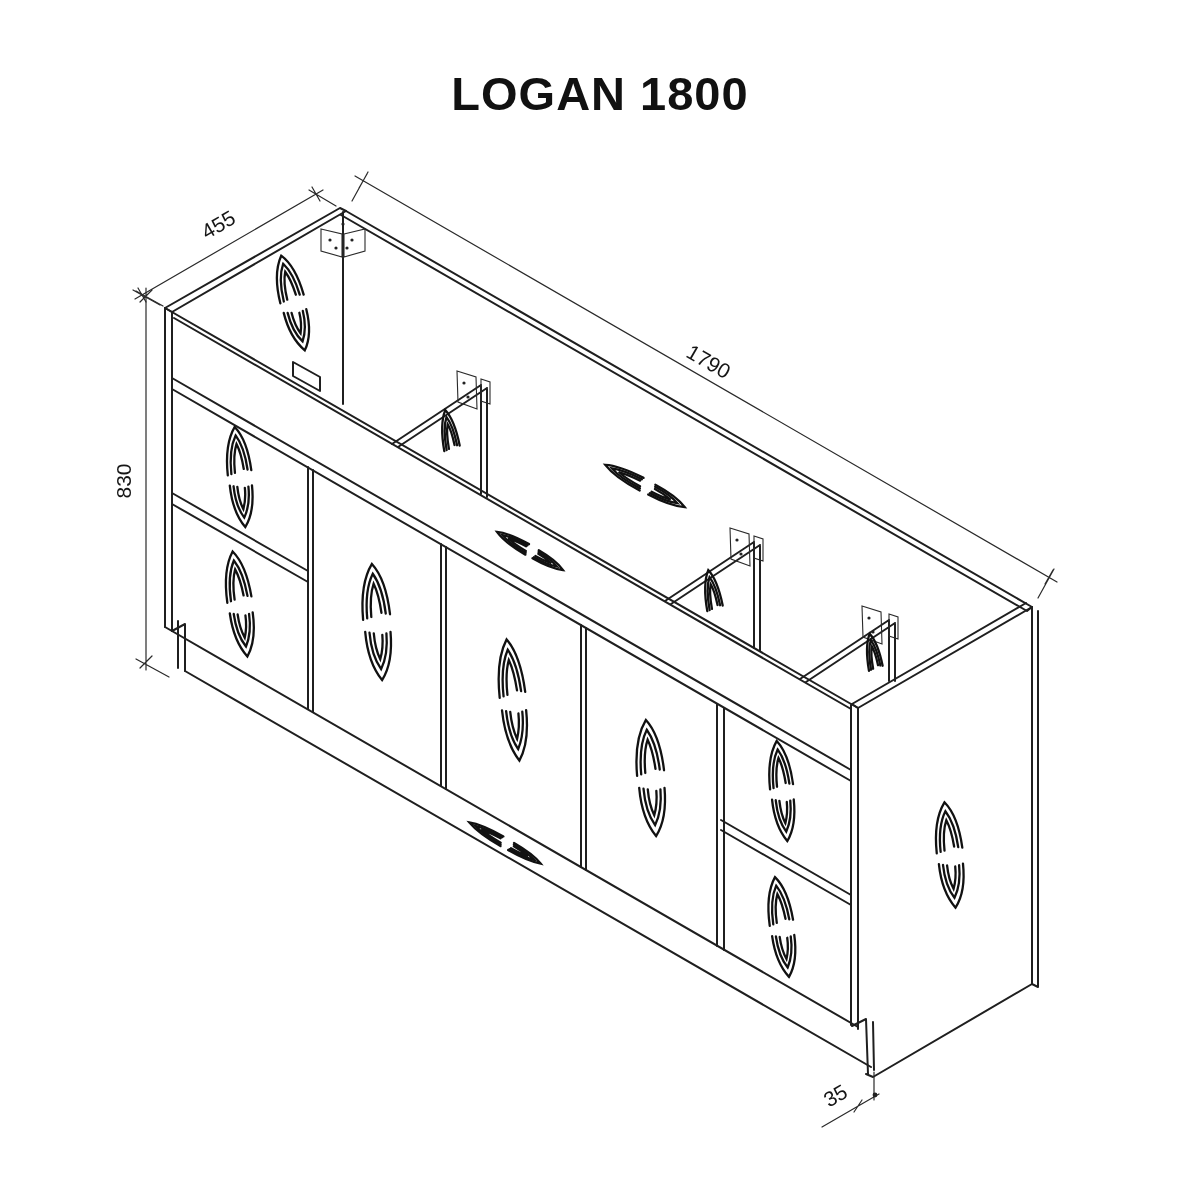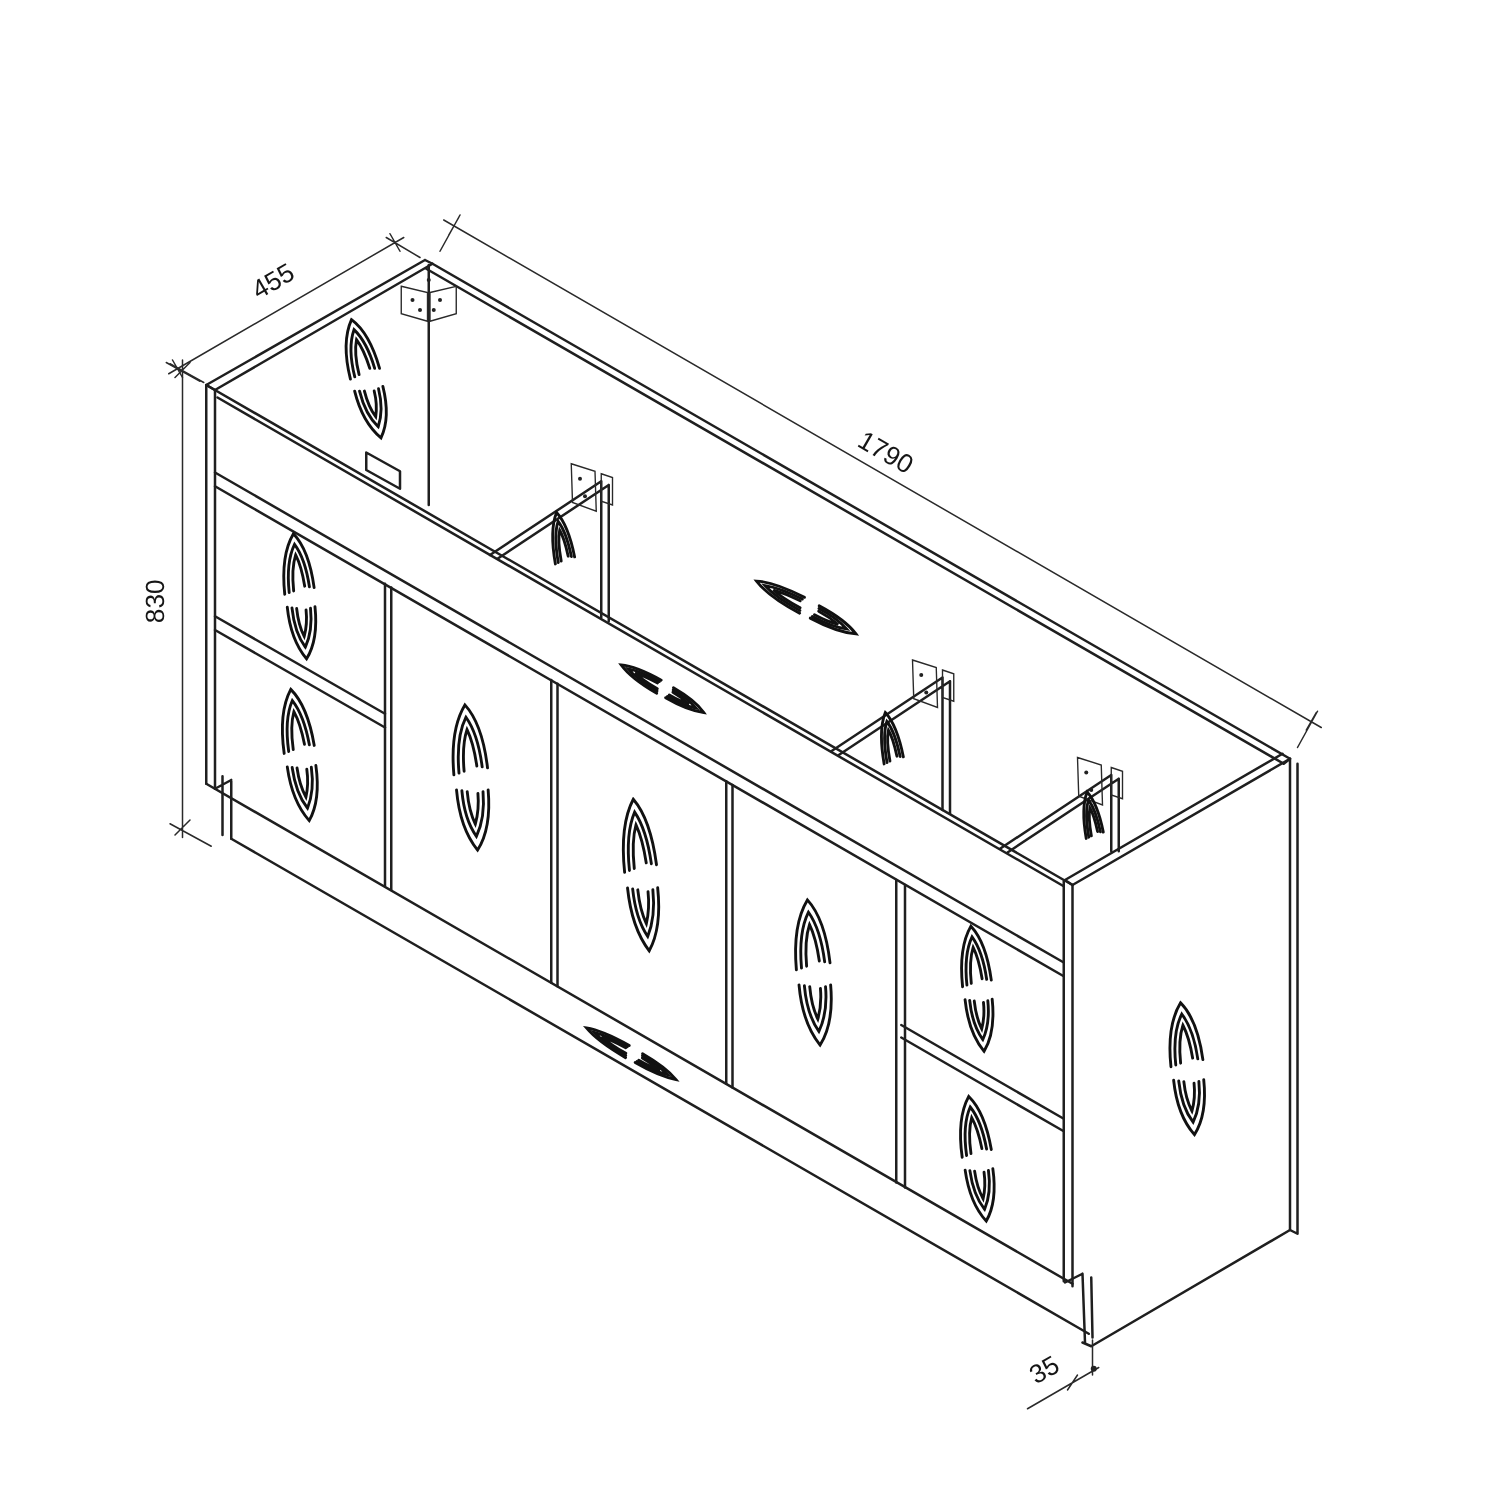--- a/index.html
+++ b/index.html
@@ -12,20 +12,21 @@
   .thin{fill:none;stroke:#2a2a2a;stroke-width:1.1;stroke-linecap:round;}
   .dim{fill:none;stroke:#2a2a2a;stroke-width:1.2;stroke-linecap:round;}
   .dimtext{fill:#161616;font-family:"Liberation Sans",sans-serif;font-size:21px;}
   .knotln{fill:none;stroke:#111;stroke-width:2.3;stroke-linecap:round;}
 </style>
 </head>
 <body>
 
 <div class="page">
 
+  <h1 class="title">LOGAN 1800</h1>
 
   <svg width="1200" height="1200" viewBox="0 0 1200 1200">
 
     <defs>
 
       <symbol id="knot" overflow="visible">
         <g>
           <path class="knotln" vector-effect="non-scaling-stroke" d="M-13,-3 Q-13,-36 0,-53 Q12,-38 13,-6"></path>
           <path class="knotln" vector-effect="non-scaling-stroke" d="M-9,-4 Q-9,-30 0,-44 Q8,-31 9,-7"></path>
           <path class="knotln" vector-effect="non-scaling-stroke" d="M-5,-5 Q-5,-24 0,-35 Q4,-25 5,-8"></path>

